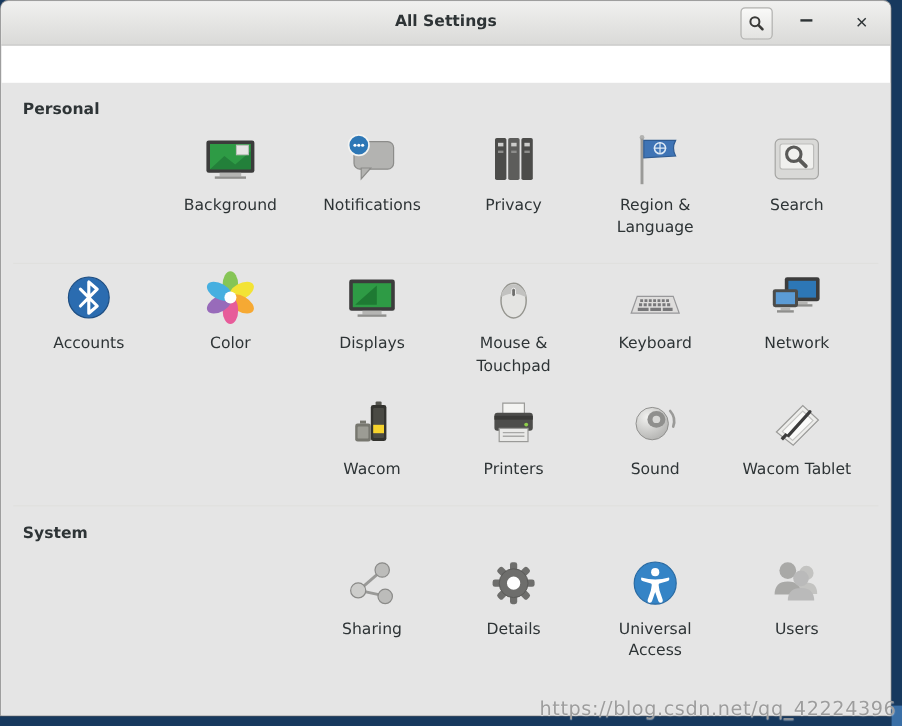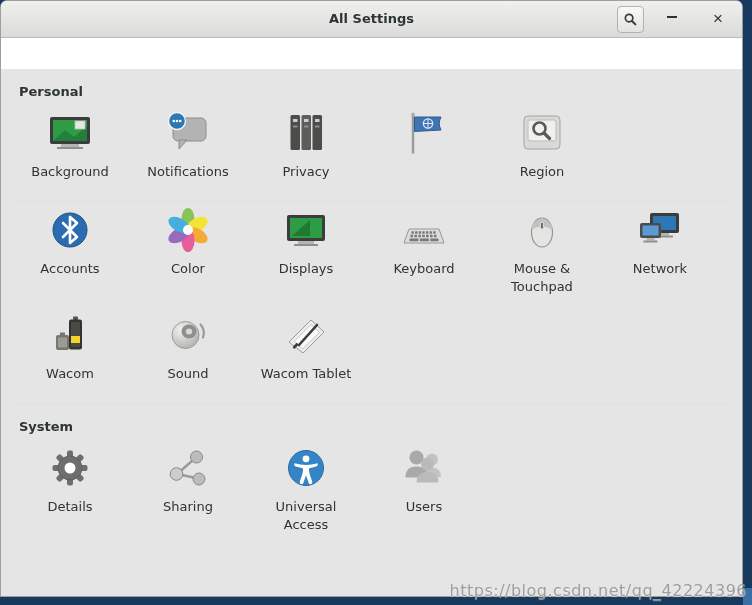--- a/index.html
+++ b/index.html
@@ -52,21 +52,21 @@
   .min-bar { width:10px; height:2px; background:#2e3436; display:block; margin-top:-4px; }
 
   .content { height:560px; overflow:hidden; position:relative; background:#e5e5e5;margin-top:31px; }
   .section-header {
     margin:0; padding:15px 0 6px 18px;
     font-size:13px; font-weight:bold; color:#2e3436;
   }
   .separator { height:1px; background:#e0e0de; margin:10px 10px 0 10px; }
   .grid {
     display:flex; flex-wrap:wrap; align-items:flex-start;
-    margin-left:10px; width:712px;
+    margin-left:10px; width:712px;justify-content:flex-end;
   }
   .item {
     width:118px;
     display:flex; flex-direction:column; align-items:center;
     padding:4px 2px 10px; border-radius:4px; cursor:pointer;
   }
   .item-icon { width:48px; height:48px; margin-bottom:6px; }
   .item-icon svg { width:48px; height:48px; display:block; }
   .item-label {
     font-size:13px; color:#2e3436; text-align:center;
@@ -148,31 +148,33 @@
         <div class="item">
           <span class="item-icon">
             <svg viewBox="0 0 48 48">
               <circle cx="13" cy="5.5" r="2" fill="#b2b2b0"></circle>
               <rect x="11.8" y="6.5" width="2.4" height="38" fill="#9a9a98"></rect>
               <path d="M14.5 8 L41 8 Q37.5 14.5 41 21 L14.5 22.5 Z" fill="#3f74b5" stroke="#2f5b91"></path>
               <circle cx="28" cy="14.5" r="4.6" fill="none" stroke="#dde9f5" stroke-width="1.3"></circle>
               <path d="M22.8 14.5 h10.4 M28 9.6 v9.8" stroke="#dde9f5" stroke-width="1"></path>
             </svg>
           </span>
+          <span class="item-label">Region &amp;
+Language</span>
         </div>
         <div class="item">
           <span class="item-icon">
             <svg viewBox="0 0 48 48">
               <rect x="6" y="7" width="36" height="33" rx="4" fill="#d9d9d7" stroke="#a5a5a3"></rect>
               <rect x="10" y="11" width="28" height="21" rx="2" fill="#f0f0ee" stroke="#bdbdbb"></rect>
               <circle cx="21.5" cy="19.5" r="6" fill="none" stroke="#5a5a58" stroke-width="2.6"></circle>
               <line x1="26" y1="24" x2="31.5" y2="29.5" stroke="#5a5a58" stroke-width="3.2" stroke-linecap="round"></line>
             </svg>
           </span>
-          <span class="item-label">Region</span>
+          <span class="item-label">Search</span>
         </div>
       </div>
       <div class="separator"></div>
       <div class="grid">
         <div class="item">
           <span class="item-icon">
             <svg viewBox="0 0 48 48">
               <circle cx="24" cy="24" r="17" fill="#2b6cb0" stroke="#1f4f83"></circle>
               <path d="M24 11 V37 M24 11 L31 17 L17 31 M24 37 L31 31 L17 17" stroke="#fff" stroke-width="2.6" fill="none" stroke-linejoin="round" stroke-linecap="round"></path>
             </svg>
@@ -205,38 +207,38 @@
               <polygon points="10,30 28,14 28,30" fill="#1e7a33"></polygon>
               <rect x="16" y="35" width="16" height="3" fill="#b5b5b3"></rect>
               <rect x="12" y="38" width="24" height="2" fill="#8f8f8d"></rect>
             </svg>
           </span>
           <span class="item-label">Displays</span>
         </div>
         <div class="item">
           <span class="item-icon">
             <svg viewBox="0 0 48 48">
+              <ellipse cx="24" cy="26.5" rx="10.5" ry="14.5" fill="#e4e4e2" stroke="#95958f" stroke-width="1.2"></ellipse>
+              <path d="M13.8 23.5 Q24 17.5 34.2 23.5 L34.2 20.3 Q30 12.8 24 12.8 Q18 12.8 13.8 20.3 Z" fill="#c2c2c0"></path>
+              <rect x="22.4" y="16.2" width="3.2" height="7" rx="1.6" fill="#6f6f6d" stroke="#f4f4f2" stroke-width="0.8"></rect>
+            </svg>
+          </span>
+          <span class="item-label">Mouse &amp;
+Touchpad</span>
+        </div>
+        <div class="item">
+          <span class="item-icon">
+            <svg viewBox="0 0 48 48">
               <path d="M9 23 L39 23 L44 37 L4 37 Z" fill="#dedddc" stroke="#98989a"></path>
               <line x1="11.5" y1="26.5" x2="36.5" y2="26.5" stroke="#78787a" stroke-width="2.4" stroke-dasharray="2.4 1.2"></line>
               <line x1="10.5" y1="30" x2="37.5" y2="30" stroke="#78787a" stroke-width="2.6" stroke-dasharray="2.6 1.3"></line>
               <line x1="9.5" y1="33.8" x2="38.5" y2="33.8" stroke="#78787a" stroke-width="2.8" stroke-dasharray="9 1.4"></line>
             </svg>
           </span>
           <span class="item-label">Keyboard</span>
-        </div>
-        <div class="item">
-          <span class="item-icon">
-            <svg viewBox="0 0 48 48">
-              <ellipse cx="24" cy="26.5" rx="10.5" ry="14.5" fill="#e4e4e2" stroke="#95958f" stroke-width="1.2"></ellipse>
-              <path d="M13.8 23.5 Q24 17.5 34.2 23.5 L34.2 20.3 Q30 12.8 24 12.8 Q18 12.8 13.8 20.3 Z" fill="#c2c2c0"></path>
-              <rect x="22.4" y="16.2" width="3.2" height="7" rx="1.6" fill="#6f6f6d" stroke="#f4f4f2" stroke-width="0.8"></rect>
-            </svg>
-          </span>
-          <span class="item-label">Mouse &amp;
-Touchpad</span>
         </div>
         <div class="item">
           <span class="item-icon">
             <svg viewBox="0 0 48 48">
               <rect x="14" y="7" width="29" height="20" rx="2" fill="#3c3c3c"></rect>
               <rect x="17" y="10" width="23" height="14" fill="#2d77b6"></rect>
               <rect x="25" y="27" width="8" height="2.5" fill="#b5b5b3"></rect>
               <rect x="21" y="29.5" width="16" height="2" fill="#8f8f8d"></rect>
               <rect x="4" y="17" width="21" height="15" rx="2" fill="#4c4c4a"></rect>
               <rect x="6.5" y="19.5" width="16" height="10" fill="#5b9bd5"></rect>
@@ -252,20 +254,34 @@
               <rect x="27" y="5.5" width="5" height="3.5" rx="1" fill="#55554f"></rect>
               <rect x="23" y="8.5" width="13" height="30" rx="2" fill="#33332f"></rect>
               <rect x="25" y="11" width="9" height="25" rx="1" fill="#4a4a44"></rect>
               <rect x="25" y="25" width="9" height="7" fill="#f6d32d"></rect>
               <rect x="14" y="21.5" width="5" height="2.5" fill="#77776f"></rect>
               <rect x="10" y="24" width="13" height="15" rx="2" fill="#77776f"></rect>
               <rect x="12" y="26.5" width="9" height="10" rx="1" fill="#9c9c94"></rect>
             </svg>
           </span>
           <span class="item-label">Wacom</span>
+        </div>
+        <div class="item">
+          <span class="item-icon">
+            <svg viewBox="0 0 48 48">
+              <polygon points="15,7 33,7 33,16 15,16" fill="#f4f4f2" stroke="#9a9a98"></polygon>
+              <rect x="8" y="15" width="32" height="15" rx="2.5" fill="#4d4d4b"></rect>
+              <rect x="8" y="17.5" width="32" height="3.2" fill="#3a3a38"></rect>
+              <circle cx="34.5" cy="24.8" r="1.6" fill="#8fce4a"></circle>
+              <rect x="12" y="28" width="24" height="11" fill="#e9e9e7" stroke="#9a9a98"></rect>
+              <line x1="15" y1="31.5" x2="33" y2="31.5" stroke="#a8a8a6" stroke-width="1.2"></line>
+              <line x1="15" y1="34.5" x2="33" y2="34.5" stroke="#a8a8a6" stroke-width="1.2"></line>
+            </svg>
+          </span>
+          <span class="item-label">Printers</span>
         </div>
         <div class="item">
           <span class="item-icon">
             <svg viewBox="0 0 48 48">
               <defs>
                 <radialGradient id="snd" cx="0.35" cy="0.3" r="0.9">
                   <stop offset="0" stop-color="#f2f2f0"></stop>
                   <stop offset="1" stop-color="#a6a6a4"></stop>
                 </radialGradient>
               </defs>
@@ -288,52 +304,52 @@
           </span>
           <span class="item-label">Wacom Tablet</span>
         </div>
       </div>
       <div class="separator"></div>
       <h2 class="section-header">System</h2>
       <div class="grid">
         <div class="item">
           <span class="item-icon">
             <svg viewBox="0 0 48 48">
+              <line x1="13" y1="30" x2="32" y2="13.5" stroke="#9a9a98" stroke-width="2.4"></line>
+              <line x1="13" y1="30" x2="34.5" y2="34.5" stroke="#9a9a98" stroke-width="2.4"></line>
+              <circle cx="32.5" cy="13" r="6" fill="#bcbcba" stroke="#8a8a88"></circle>
+              <circle cx="12.5" cy="30" r="6.3" fill="#cdcdcb" stroke="#8a8a88"></circle>
+              <circle cx="35" cy="35" r="6" fill="#bcbcba" stroke="#8a8a88"></circle>
+            </svg>
+          </span>
+          <span class="item-label">Sharing</span>
+        </div>
+        <div class="item">
+          <span class="item-icon">
+            <svg viewBox="0 0 48 48">
               <g fill="#6e6e6c">
                 <rect x="21" y="6.5" width="6" height="9" rx="2"></rect>
                 <rect x="21" y="6.5" width="6" height="9" rx="2" transform="rotate(45 24 24)"></rect>
                 <rect x="21" y="6.5" width="6" height="9" rx="2" transform="rotate(90 24 24)"></rect>
                 <rect x="21" y="6.5" width="6" height="9" rx="2" transform="rotate(135 24 24)"></rect>
                 <rect x="21" y="6.5" width="6" height="9" rx="2" transform="rotate(180 24 24)"></rect>
                 <rect x="21" y="6.5" width="6" height="9" rx="2" transform="rotate(225 24 24)"></rect>
                 <rect x="21" y="6.5" width="6" height="9" rx="2" transform="rotate(270 24 24)"></rect>
                 <rect x="21" y="6.5" width="6" height="9" rx="2" transform="rotate(315 24 24)"></rect>
                 <circle cx="24" cy="24" r="12"></circle>
               </g>
               <circle cx="24" cy="24" r="5.5" fill="#fff"></circle>
               <circle cx="24" cy="24" r="12" fill="none" stroke="#5a5a58" stroke-width="0.8"></circle>
             </svg>
           </span>
           <span class="item-label">Details</span>
         </div>
         <div class="item">
           <span class="item-icon">
             <svg viewBox="0 0 48 48">
-              <line x1="13" y1="30" x2="32" y2="13.5" stroke="#9a9a98" stroke-width="2.4"></line>
-              <line x1="13" y1="30" x2="34.5" y2="34.5" stroke="#9a9a98" stroke-width="2.4"></line>
-              <circle cx="32.5" cy="13" r="6" fill="#bcbcba" stroke="#8a8a88"></circle>
-              <circle cx="12.5" cy="30" r="6.3" fill="#cdcdcb" stroke="#8a8a88"></circle>
-              <circle cx="35" cy="35" r="6" fill="#bcbcba" stroke="#8a8a88"></circle>
-            </svg>
-          </span>
-          <span class="item-label">Sharing</span>
-        </div>
-        <div class="item">
-          <span class="item-icon">
-            <svg viewBox="0 0 48 48">
               <circle cx="24" cy="24" r="17.5" fill="#3584c6" stroke="#2a6ba3"></circle>
               <circle cx="24" cy="14.8" r="3.4" fill="#fff"></circle>
               <path d="M12.5 19.2 Q24 22.8 35.5 19.2 Q36.5 21.6 34 22.4 L27.5 24.3 Q26.8 24.6 26.9 25.7 L27.6 30 L30.2 37.6 Q30.8 39.6 28.9 40.2 Q27.2 40.7 26.6 38.8 L24 31.3 L21.4 38.8 Q20.8 40.7 19.1 40.2 Q17.2 39.6 17.8 37.6 L20.4 30 L21.1 25.7 Q21.2 24.6 20.5 24.3 L14 22.4 Q11.5 21.6 12.5 19.2 Z" fill="#fff"></path>
             </svg>
           </span>
           <span class="item-label">Universal
 Access</span>
         </div>
         <div class="item">
           <span class="item-icon">

